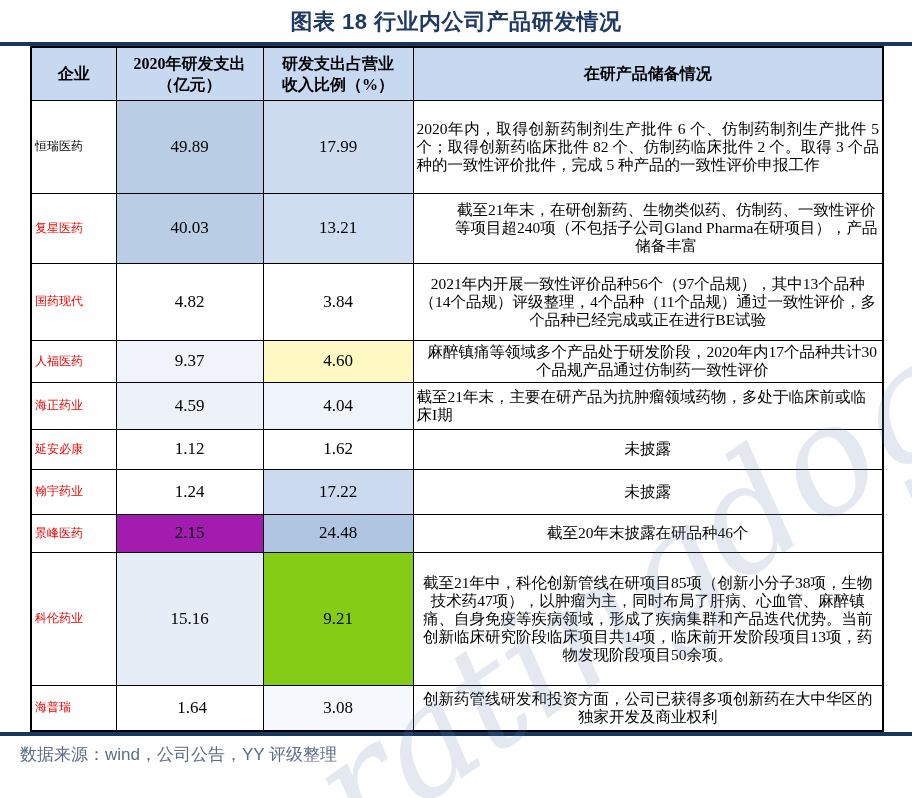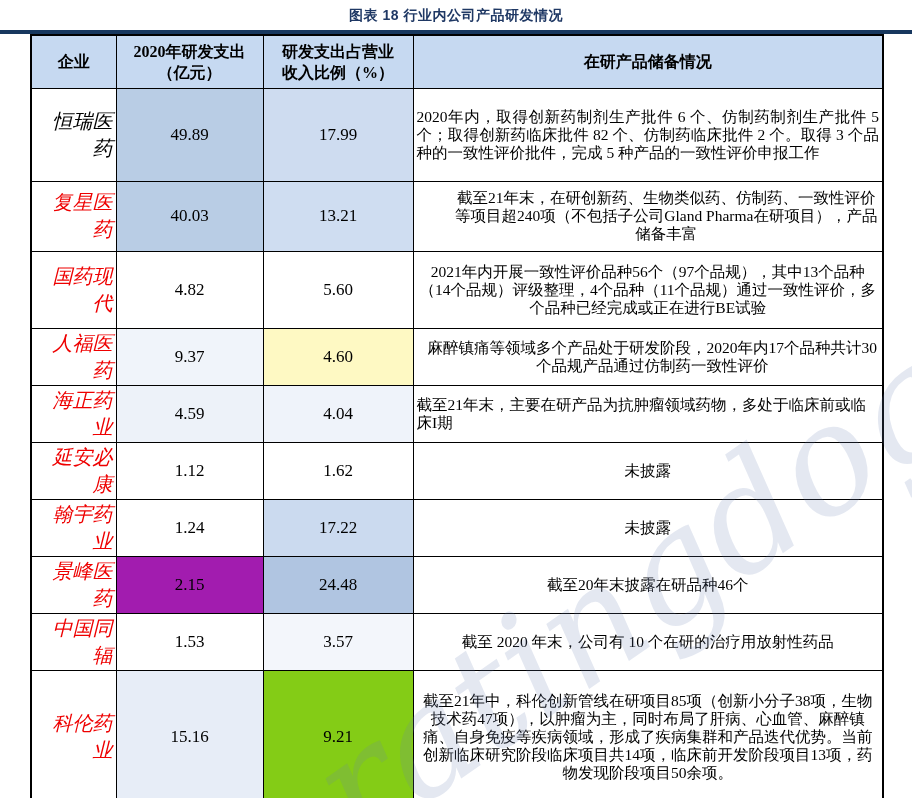--- a/index.html
+++ b/index.html
@@ -1,30 +1,30 @@
 <!DOCTYPE html>
 <html><head>
 <meta charset="utf-8">
 <style>
   html,body{margin:0;padding:0;background:#ffffff;}
   .page{position:relative;width:912px;height:798px;background:#ffffff;overflow:hidden;
         font-family:"Liberation Serif", serif;}
   .fig-title{padding-top:7px;text-align:center;font-family:"Liberation Sans", sans-serif;
-        font-weight:bold;font-size:14px;color:#1F3864;letter-spacing:0.5px;}
+        font-weight:bold;font-size:22px;color:#1F3864;letter-spacing:0.5px;}
   .rule{height:4px;background:#17375E;width:912px;}
   .rule-top{margin-top:5px;}
   .rule-bottom{margin-top:0px;}
   table.rd{border-collapse:collapse;margin-left:30px;width:852px;table-layout:fixed;
         position:relative;z-index:2;}
   table.rd th, table.rd td{border:1.6px solid #000000;padding:1px 3px;vertical-align:middle;}
   table.rd{border:2px solid #000000;}
   col.c1{width:85px;} col.c2{width:147px;} col.c3{width:150px;} col.c4{width:470px;}
   thead tr{height:53px;background:#C6D9F1;}
   th{font-weight:bold;font-size:16px;color:#000;text-align:center;white-space:pre-line;line-height:21px;}
-  td.company{text-align:right;font-size:20px;font-style:italic;}
+  td.company{text-align:left;font-size:12px;}
   td.num{text-align:center;font-size:17px;color:#000;}
   td.pipe{font-size:15.5px;line-height:18px;color:#000;padding:2px 5px;}
   tr.r1{height:93px;} tr.r2{height:70px;} tr.r3{height:77px;} tr.r4{height:42px;}
   tr.r5{height:47px;} tr.r6{height:40px;} tr.r7{height:45px;} tr.r8{height:38px;}
   tr.r9{height:45px;} tr.r10{height:133px;} tr.r11{height:46px;}
   .footer{margin:7px 0 0 20px;font-family:"Liberation Sans", sans-serif;font-size:17px;
         color:#5C6D88;position:relative;z-index:2;}
   .watermark{position:absolute;left:330px;top:720px;z-index:3;pointer-events:none;
         font-family:"DejaVu Serif", serif;font-style:italic;font-size:150px;
         color:rgba(105,130,175,0.18);transform:rotate(-35deg);transform-origin:left center;
@@ -64,21 +64,21 @@
   </tr>
         <tr class="r2">
     <td class="company" style="color: rgb(238, 0, 0);">复星医药</td>
     <td class="num" style="background: rgb(185, 205, 229);">40.03</td>
     <td class="num" style="background: rgb(207, 221, 241);">13.21</td>
     <td class="pipe" style="text-align: center; padding-left: 40px;">截至21年末，在研创新药、生物类似药、仿制药、一致性评价等项目超240项（不包括子公司Gland Pharma在研项目），产品储备丰富</td>
   </tr>
         <tr class="r3">
     <td class="company" style="color: rgb(238, 0, 0);">国药现代</td>
     <td class="num" style="background: rgb(255, 255, 255);">4.82</td>
-    <td class="num" style="background: rgb(255, 255, 255);">5.60</td>
+    <td class="num" style="background: rgb(255, 255, 255);">3.84</td>
     <td class="pipe" style="text-align: center;">2021年内开展一致性评价品种56个（97个品规），其中13个品种（14个品规）评级整理，4个品种（11个品规）通过一致性评价，多个品种已经完成或正在进行BE试验</td>
   </tr>
         <tr class="r4">
     <td class="company" style="color: rgb(238, 0, 0);">人福医药</td>
     <td class="num" style="background: rgb(240, 244, 250);">9.37</td>
     <td class="num" style="background: #fef9c3;">4.60</td>
     <td class="pipe" style="text-align: center; padding-left: 12px;">麻醉镇痛等领域多个产品处于研发阶段，2020年内17个品种共计30个品规产品通过仿制药一致性评价</td>
   </tr>
         <tr class="r5">
     <td class="company" style="color: rgb(238, 0, 0);">海正药业</td>
@@ -97,26 +97,20 @@
     <td class="num" style="background: rgb(255, 255, 255);">1.24</td>
     <td class="num" style="background: rgb(203, 218, 239);">17.22</td>
     <td class="pipe" style="text-align: center;">未披露</td>
   </tr>
         <tr class="r8">
     <td class="company" style="color: rgb(238, 0, 0);">景峰医药</td>
     <td class="num" style="background: #a21caf;">2.15</td>
     <td class="num" style="background: rgb(176, 197, 225);">24.48</td>
     <td class="pipe" style="text-align: center;">截至20年末披露在研品种46个</td>
   </tr>
-        <tr class="r9">
-    <td class="company" style="color: rgb(238, 0, 0);">中国同辐</td>
-    <td class="num" style="background: rgb(255, 255, 255);">1.53</td>
-    <td class="num" style="background: rgb(243, 246, 251);">3.57</td>
-    <td class="pipe" style="text-align: center;">截至 2020 年末，公司有 10 个在研的治疗用放射性药品</td>
-  </tr>
         <tr class="r10">
     <td class="company" style="color: rgb(238, 0, 0);">科伦药业</td>
     <td class="num" style="background: rgb(231, 237, 247);">15.16</td>
     <td class="num" style="background: #84cc16;">9.21</td>
     <td class="pipe" style="text-align: center;">截至21年中，科伦创新管线在研项目85项（创新小分子38项，生物技术药47项），以肿瘤为主，同时布局了肝病、心血管、麻醉镇痛、自身免疫等疾病领域，形成了疾病集群和产品迭代优势。当前创新临床研究阶段临床项目共14项，临床前开发阶段项目13项，药物发现阶段项目50余项。</td>
   </tr>
         <tr class="r11">
     <td class="company" style="color: rgb(238, 0, 0);">海普瑞</td>
     <td class="num" style="background: rgb(255, 255, 255); padding-left: 8px;">1.64</td>
     <td class="num" style="background: rgb(245, 248, 252);">3.08</td>

